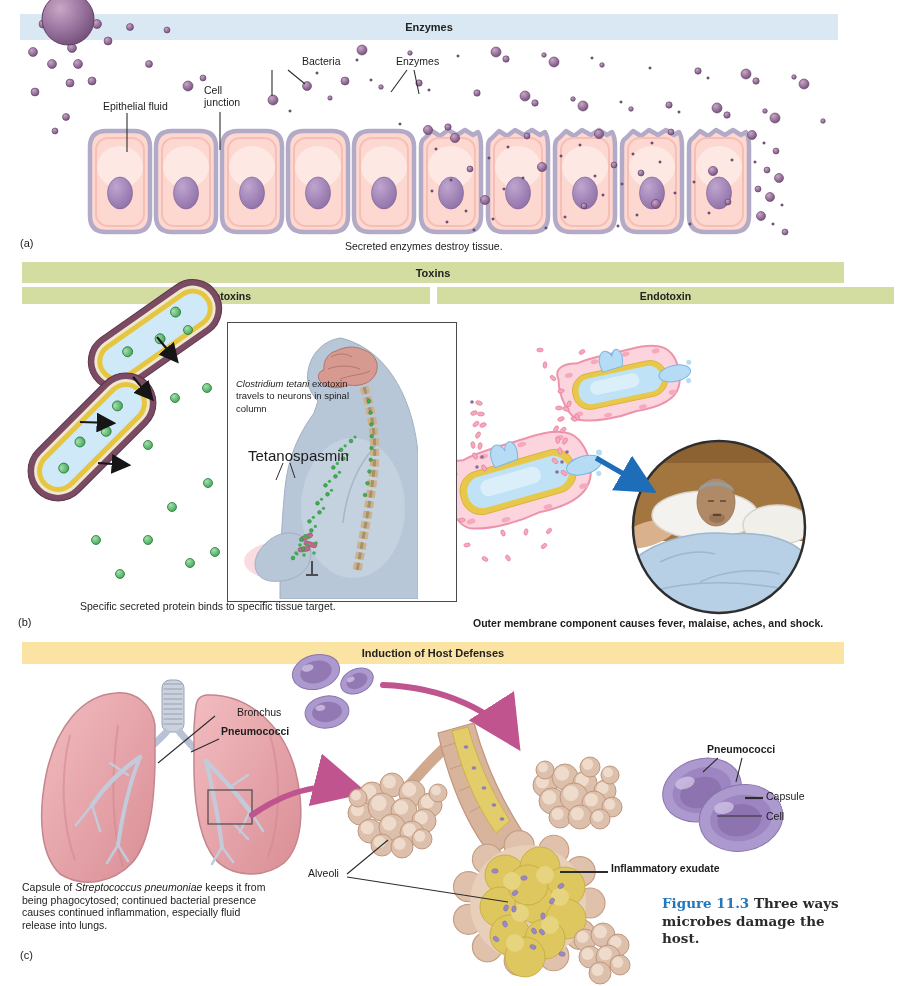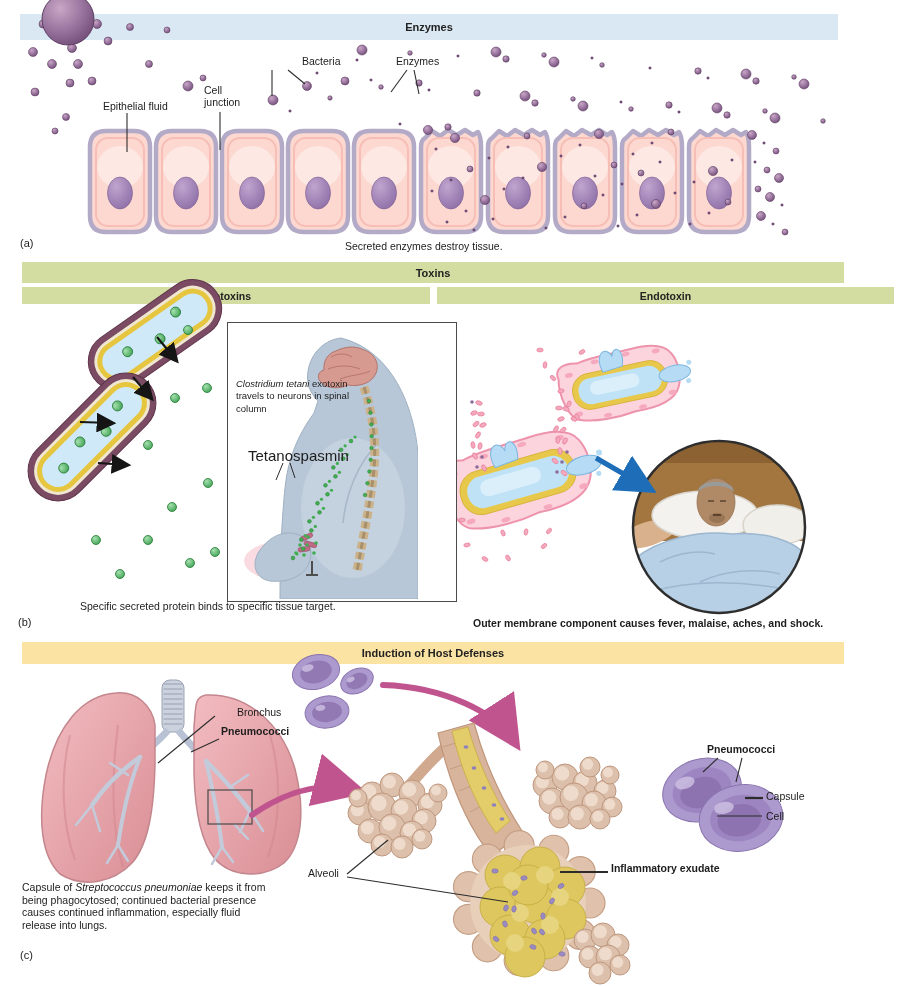--- a/index.html
+++ b/index.html
@@ -714,15 +714,16 @@
   <div class="lbl" style="left:217px;top:706px;margin-left:20px;">Bronchus</div>
   <div class="lbl b" style="left:221px;top:725px;">Pneumococci</div>
   <div class="lbl" style="left:308px;top:867px;">Alveoli</div>
   <div class="lbl b" style="left:611px;top:862px;">Inflammatory exudate</div>
   <div class="lbl b" style="left:707px;top:743px;">Pneumococci</div>
   <div class="lbl" style="left:766px;top:790px;">Capsule</div>
   <div class="lbl" style="left:766px;top:810px;">Cell</div>
 
   <div class="ccap"><span>Capsule of </span><span class="it">Streptococcus pneumoniae</span><span> keeps it from being phagocytosed; continued bacterial presence causes continued inflammation, especially fluid release into lungs.</span></div>
 
+  <div class="figcap"><span class="fignum">Figure 11.3</span>&nbsp;<span>Three ways microbes damage the host.</span></div>
 
   <div class="tag" style="left:20px;top:949px;">(c)</div>
 </div>
 
 </body></html>

